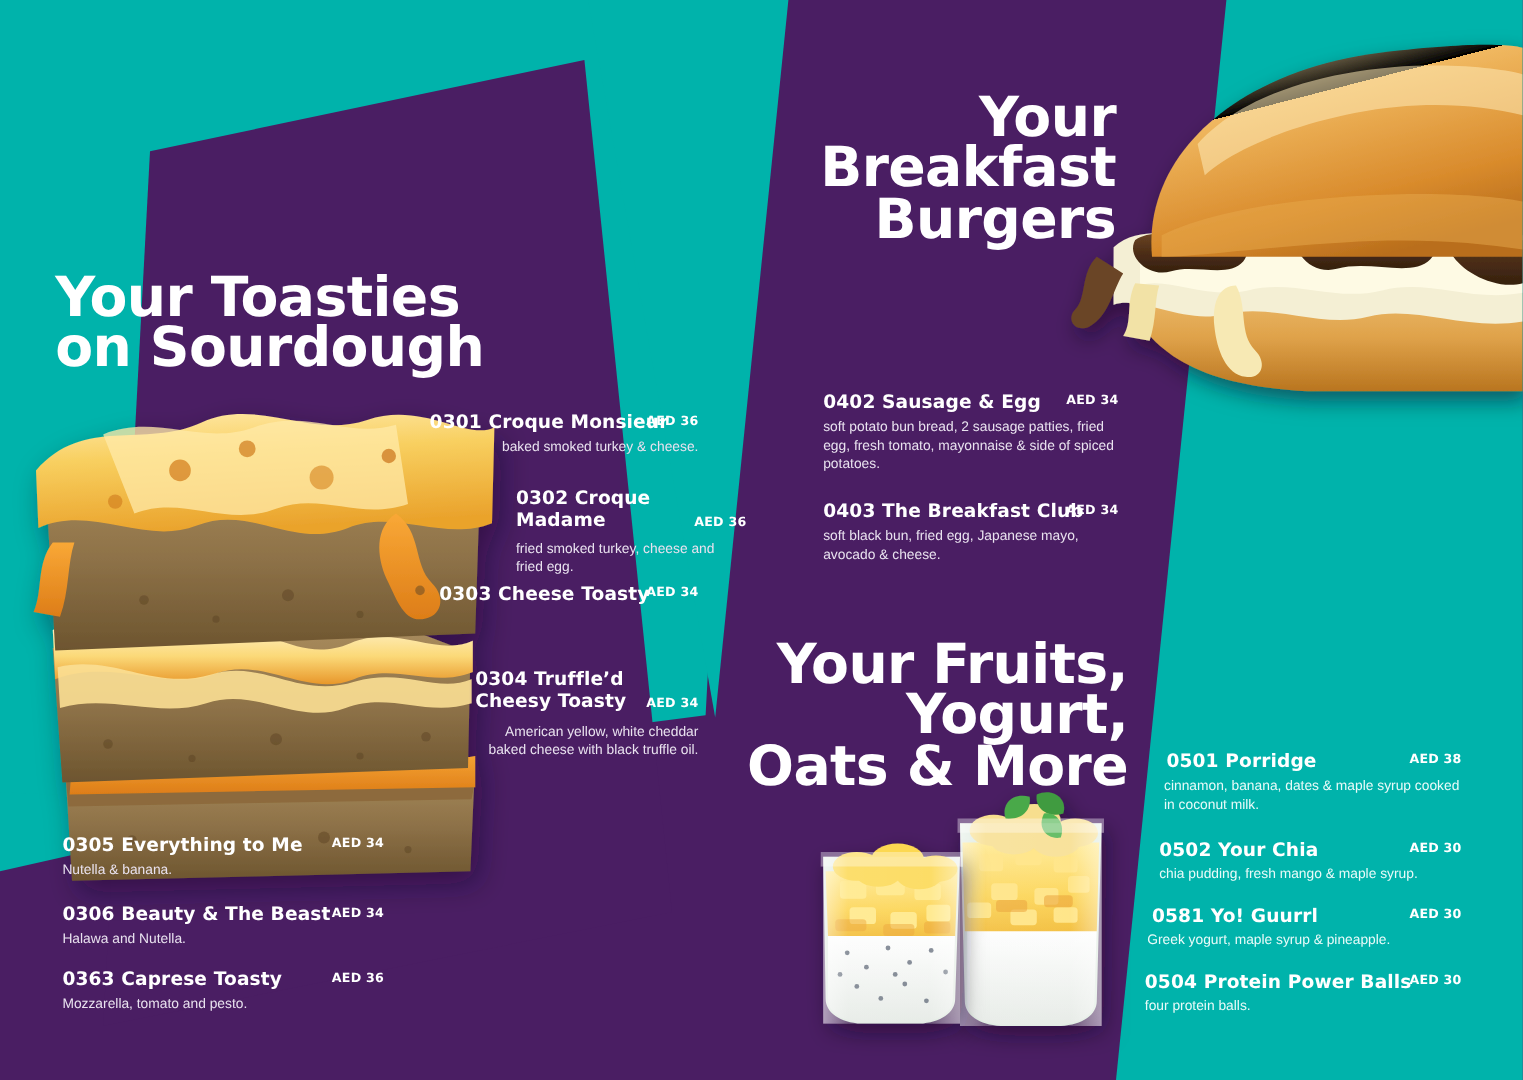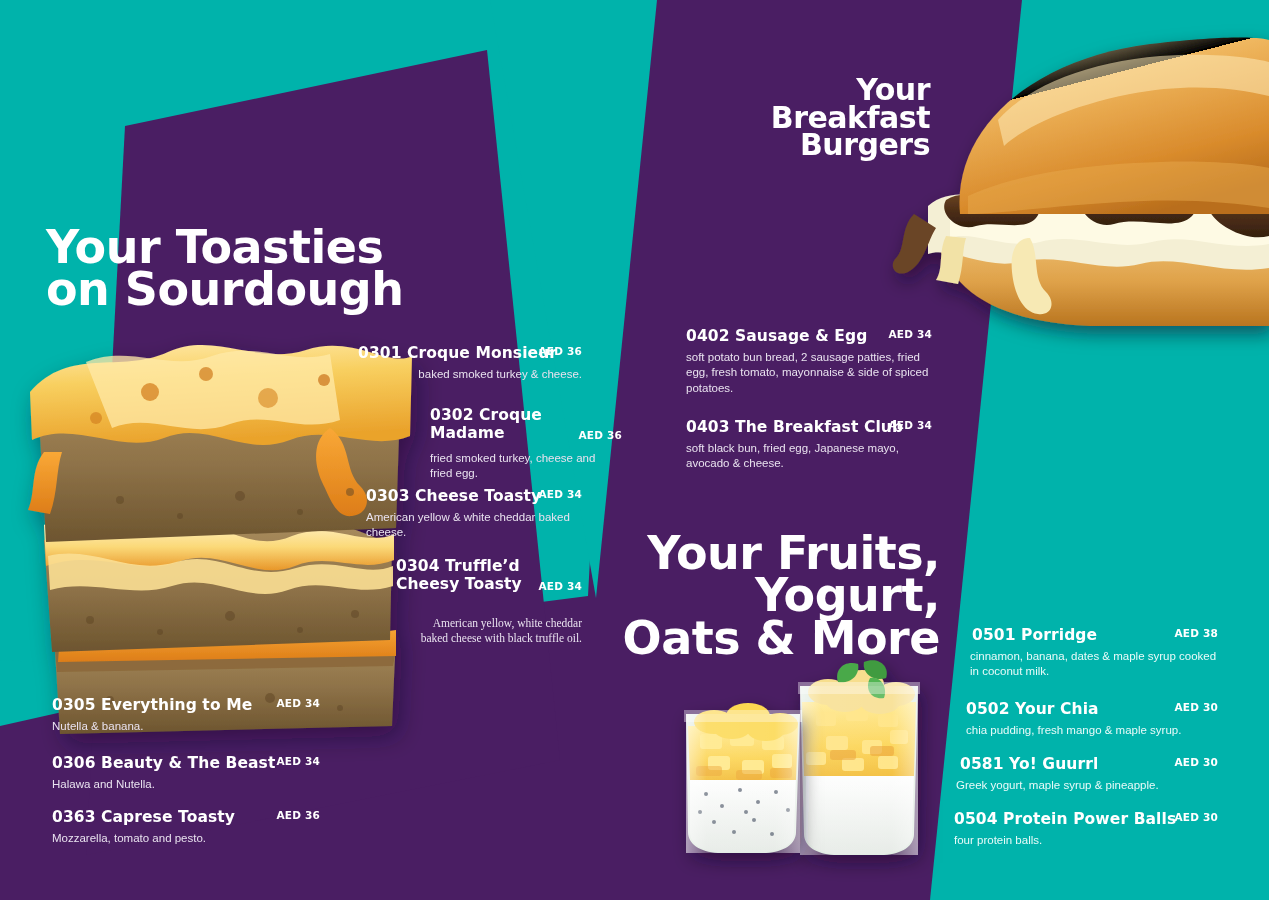--- a/index.html
+++ b/index.html
@@ -21,21 +21,21 @@
   .section-title{
     position:absolute;
     color:#ffffff;
     font-weight:bold;
     line-height:0.92;
     letter-spacing:-0.5px;
     white-space:pre-line;
     font-family:"DejaVu Sans","Liberation Sans",sans-serif;
   }
   #title-toasties{left:46px;top:226px;font-size:46px;}
-  #title-burgers{left:620px;top:76px;font-size:30px;width:310px;text-align:right;}
+  #title-burgers{left:620px;top:76px;font-size:46px;width:310px;text-align:right;}
   #title-fruits{left:620px;top:532px;font-size:46px;width:320px;text-align:right;}
 
   .item{position:absolute;}
   .item-head{
     position:relative;
     display:block;
     color:#ffffff;
   }
   .item-name{
     font-weight:bold;
@@ -360,31 +360,29 @@
     </div>
     <div class="item-desc ta-left" style="margin-top: 8px; white-space: pre-line;">fried smoked turkey, cheese and
 fried egg.</div>
   </div>
 
   <div class="item" style="left:366px;top:487px;width:216px;">
     <div class="item-head">
       <span class="item-name">0303 Cheese Toasty</span>
       <span class="item-price p-top">AED 34</span>
     </div>
-    <div class="item-desc ta-left" style="white-space: pre-line;">American yellow &amp; white cheddar baked
-cheese.</div>
   </div>
 
   <div class="item" style="left:396px;top:558px;width:186px;">
     <div class="item-head">
       <span class="item-name" style="white-space:pre-line;">0304 Truffle’d
 Cheesy Toasty</span>
       <span class="item-price p-mid">AED 34</span>
     </div>
-    <div class="item-desc ta-right" style="margin-top: 22px; white-space: pre-line; font-family: Liberation Serif, serif;">American yellow, white cheddar
+    <div class="item-desc ta-right" style="margin-top: 9px; white-space: pre-line;">American yellow, white cheddar
 baked cheese with black truffle oil.</div>
   </div>
 
   <div class="item" style="left:52px;top:696px;width:268px;">
     <div class="item-head">
       <span class="item-name">0305 Everything to Me</span>
       <span class="item-price p-top">AED 34</span>
     </div>
     <div class="item-desc ta-left">Nutella &amp; banana.</div>
   </div>

